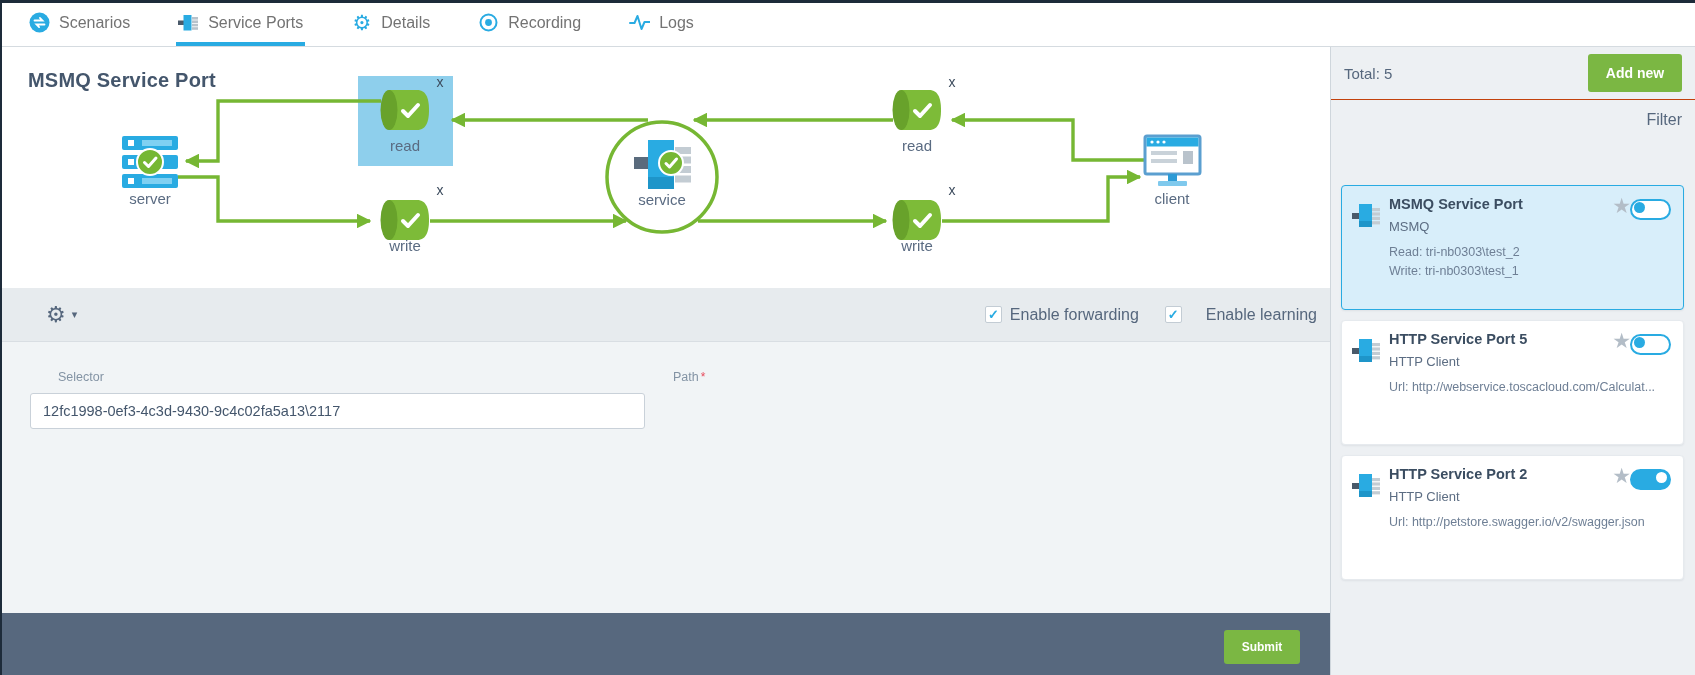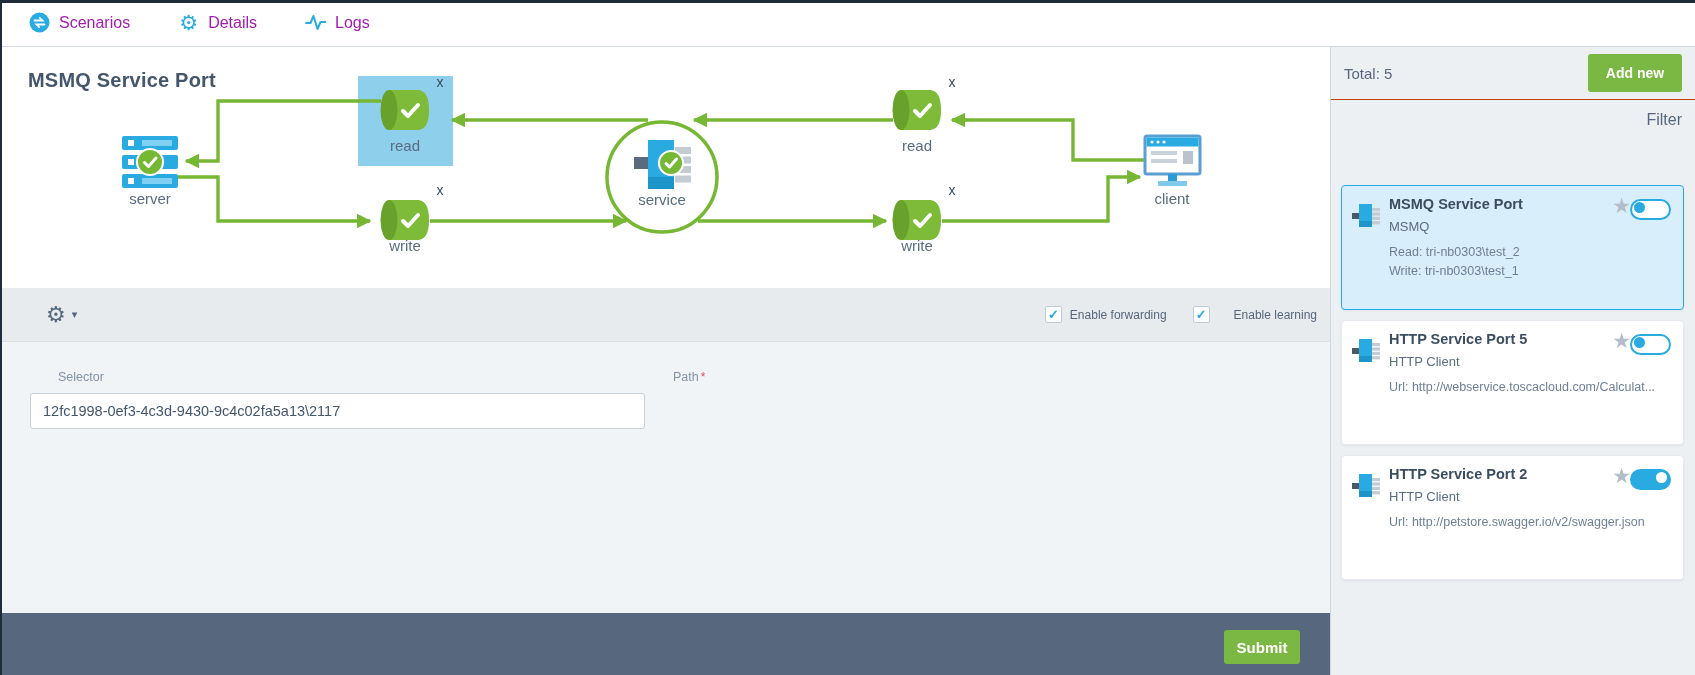--- a/index.html
+++ b/index.html
@@ -7,53 +7,53 @@
     width:1695px;height:675px;position:relative;overflow:hidden;
     background:#ffffff;font-family:"Liberation Sans",sans-serif;
     -webkit-font-smoothing:antialiased;color:#44566c;
   }
   .edge-top{position:absolute;left:0;top:0;width:1695px;height:3px;background:#1d2b3a;z-index:60;}
   .edge-left{position:absolute;left:0;top:0;width:2px;height:675px;background:#1d2b3a;z-index:60;}
 
   
   .nav{position:absolute;left:0;top:3px;width:1695px;height:44px;background:#fff;border-bottom:1px solid #d5dbe0;display:flex;align-items:stretch;padding-left:27px;box-sizing:border-box;z-index:40;}
   .tab{display:flex;align-items:center;gap:9px;margin-right:44px;cursor:pointer;border-bottom:4px solid transparent;box-sizing:border-box;padding:0 2px;}
-  .tab .tlabel{font-size:16px;color:#a21caf;font-weight:500;white-space:nowrap;}
+  .tab .tlabel{font-size:16px;color:#737373;font-weight:500;white-space:nowrap;}
   .tab.active{border-bottom-color:#29abe2;}
   .ticon{display:inline-flex;width:21px;height:21px;align-items:center;justify-content:center;}
 
   
   .main{position:absolute;left:0;top:47px;width:1330px;height:628px;}
   .diagram{position:absolute;left:0;top:0;width:1330px;height:241px;background:#fff;}
   .diagram-title{position:absolute;left:28px;top:22px;font-size:20px;font-weight:600;color:#44566c;letter-spacing:.2px;}
   .diagram svg{position:absolute;left:0;top:0;}
 
   
   .toolbar{position:absolute;left:0;top:241px;width:1330px;height:54px;background:#e7ebee;border-bottom:1px solid #d9dee3;box-sizing:border-box;display:flex;align-items:center;}
   .gear-menu{margin-left:46px;display:flex;align-items:center;gap:6px;cursor:pointer;color:#56677d;}
   .gear-glyph{font-size:22px;line-height:1;}
   .gear-caret{font-size:11px;color:#56677d;}
   .toolbar-right{margin-left:auto;margin-right:13px;display:flex;align-items:center;gap:8px;}
   .cb{width:17px;height:17px;background:#fff;border:1px solid #c3ccd4;border-radius:2px;display:inline-flex;align-items:center;justify-content:center;font-size:13px;font-weight:700;color:#29abe2;cursor:pointer;box-sizing:border-box;}
-  .cb-label{font-size:12px;color:#56677d;margin-right:18px;}
+  .cb-label{font-size:16px;color:#56677d;margin-right:18px;}
   .cb-label:last-child{margin-right:0;margin-left:16px;}
 
   
   .form-area{position:absolute;left:0;top:295px;width:1330px;height:271px;background:#f1f4f6;}
   .field-label{position:absolute;font-size:12.5px;color:#8393a4;}
   .req{color:#e74c5e;font-size:12px;vertical-align:top;margin-left:2px;}
   .tinput{position:absolute;height:36px;background:#fff;border:1px solid #c9d1d9;border-radius:3px;box-sizing:border-box;padding:1px 12px;font-size:14.5px;color:#44566c;font-family:"Liberation Sans",sans-serif;}
   #selector-input{left:30px;top:51px;width:615px;}
   #path-input{left:663px;top:51px;width:637px;}
   .lbl-selector{left:58px;top:28px;}
   .lbl-path{left:673px;top:28px;}
 
   
   .footer{position:absolute;left:0;top:566px;width:1330px;height:67px;background:#57687e;}
-  .submit-btn{position:absolute;right:30px;top:17px;width:76px;height:34px;background:#7bb743;border:none;border-radius:3px;color:#fff;font-weight:700;font-size:15px;cursor:pointer;font-family:"Liberation Sans",sans-serif;}
+  .submit-btn{position:absolute;right:30px;top:17px;width:76px;height:34px;background:#7bb743;border:none;border-radius:3px;color:#fff;font-weight:700;font-size:12px;cursor:pointer;font-family:"Liberation Sans",sans-serif;}
 
   
   .sidebar{position:absolute;left:1330px;top:47px;width:365px;height:628px;background:#edf0f3;border-left:1px solid #cfd6dc;box-sizing:border-box;}
   .sb-header{position:absolute;left:0;top:0;width:100%;height:53px;border-bottom:1px solid #c2410c;box-sizing:border-box;display:flex;align-items:center;}
   .sb-total{margin-left:13px;font-size:15px;color:#56677d;}
   .addnew-btn{margin-left:auto;margin-right:13px;width:94px;height:38px;background:#7bb743;border:none;border-radius:3px;color:#fff;font-weight:700;font-size:14px;cursor:pointer;font-family:"Liberation Sans",sans-serif;}
   .sb-filter{position:absolute;right:13px;top:64px;font-size:16px;color:#56677d;cursor:pointer;}
   .card{position:absolute;left:10px;width:343px;height:125px;background:#fff;border:1px solid #e6eaee;border-radius:4px;box-shadow:0 1px 2px rgba(40,60,80,.08);box-sizing:border-box;cursor:pointer;}
   .card.selected{background:#d8eefa;border-color:#29abe2;}
   #card-0{top:138px;} #card-1{top:273px;} #card-2{top:408px;}
@@ -82,23 +82,45 @@
 <header class="nav">
   <div class="tab">
     <span class="ticon">
       <svg width="21" height="21">
           <circle cx="10.5" cy="10.5" r="10" fill="#29abe2"></circle>
           <path d="M5.5 8.5 h8 l-2.6-2.6 M15.5 12.5 h-8 l2.6 2.6" stroke="#fff" stroke-width="1.8" fill="none" stroke-linecap="round"></path>
         </svg>
     </span>
     <span class="tlabel">Scenarios</span>
   </div>
+  <div class="tab active">
+    <span class="ticon">
+      <svg width="21" height="21">
+          <rect x="0" y="8.5" width="6" height="4.5" fill="#4a5a6a"></rect>
+          <rect x="5.5" y="3" width="8" height="15.5" fill="#29abe2"></rect>
+          <rect x="14" y="5" width="6" height="2.6" fill="#b8c2cb"></rect>
+          <rect x="14" y="8.4" width="6" height="2.6" fill="#b8c2cb"></rect>
+          <rect x="14" y="11.8" width="6" height="2.6" fill="#b8c2cb"></rect>
+          <rect x="14" y="15.2" width="6" height="2.6" fill="#b8c2cb"></rect>
+        </svg>
+    </span>
+    <span class="tlabel">Service Ports</span>
+  </div>
   <div class="tab">
     <span class="ticon" style="color:#29abe2;font-size:21px;">⚙</span>
     <span class="tlabel">Details</span>
+  </div>
+  <div class="tab">
+    <span class="ticon">
+      <svg width="21" height="21">
+          <circle cx="10.5" cy="10.5" r="8" stroke="#29abe2" stroke-width="2" fill="none"></circle>
+          <circle cx="10.5" cy="10.5" r="3.4" fill="#29abe2"></circle>
+        </svg>
+    </span>
+    <span class="tlabel">Recording</span>
   </div>
   <div class="tab">
     <span class="ticon">
       <svg width="22" height="21">
           <path d="M1 11 h4.5 l3-7 l4 13 l3-7 h5" stroke="#29abe2" stroke-width="2" fill="none" stroke-linejoin="round" stroke-linecap="round"></path>
         </svg>
     </span>
     <span class="tlabel">Logs</span>
   </div>
 </header>

